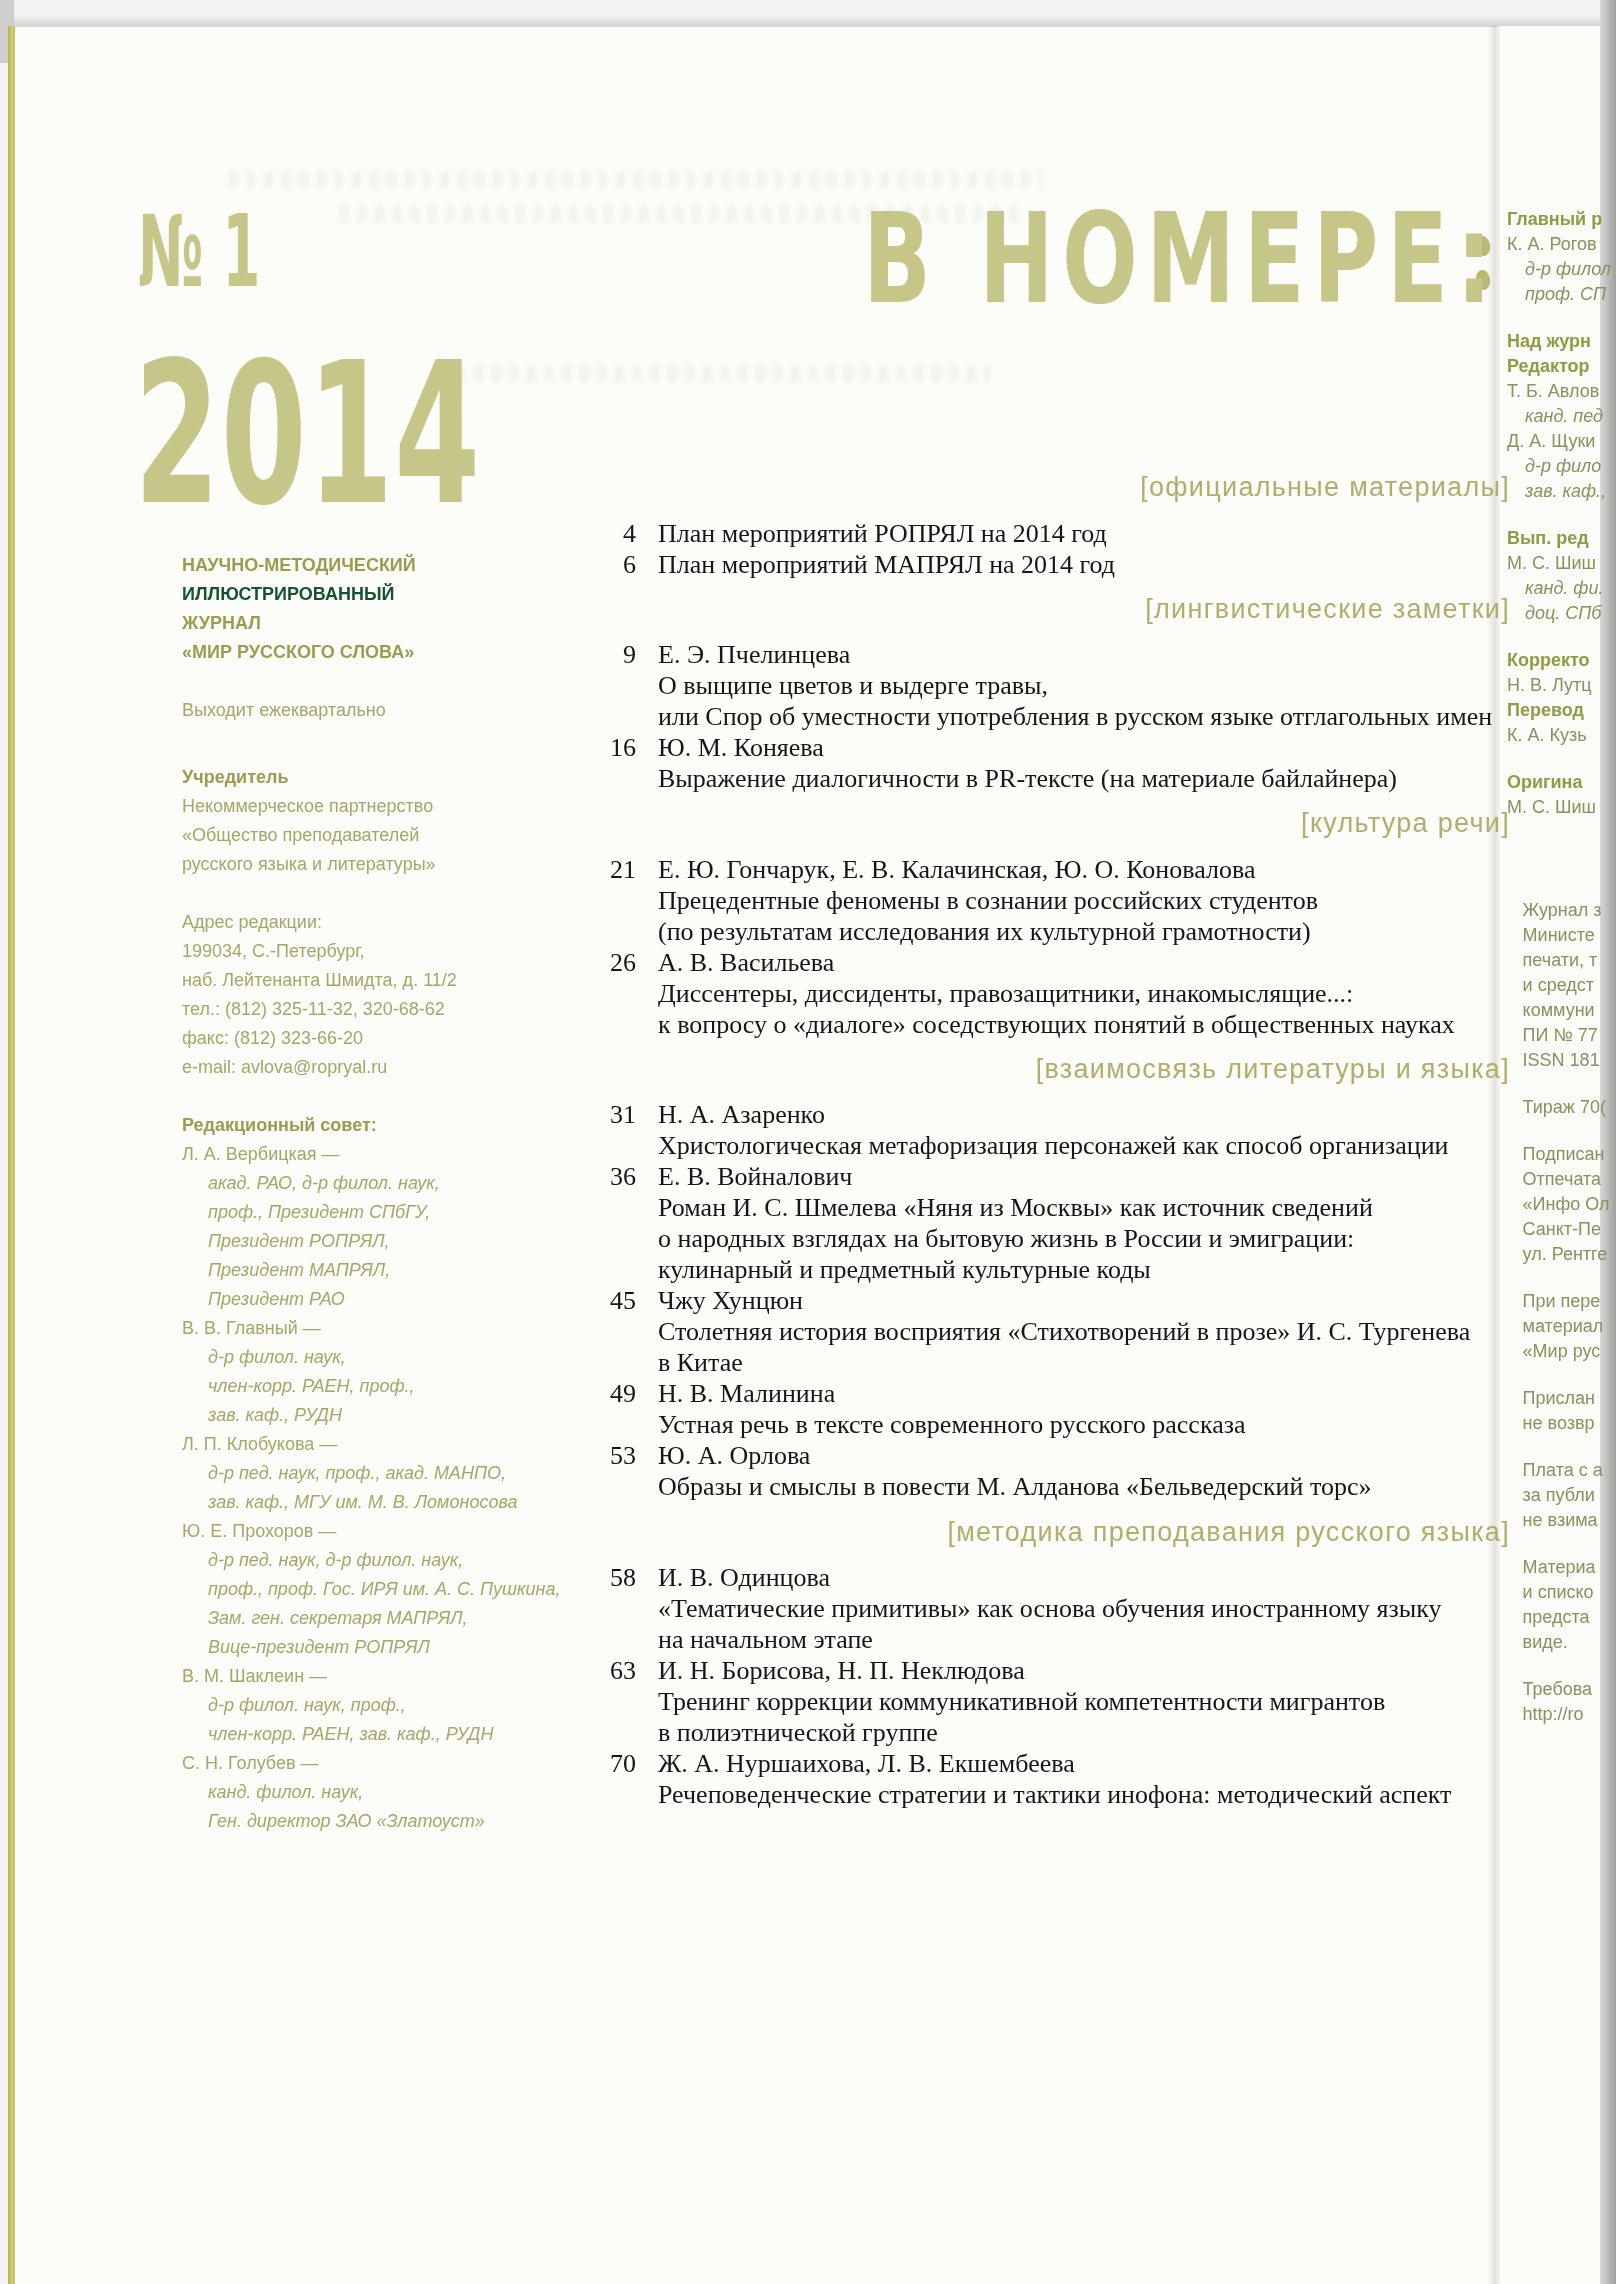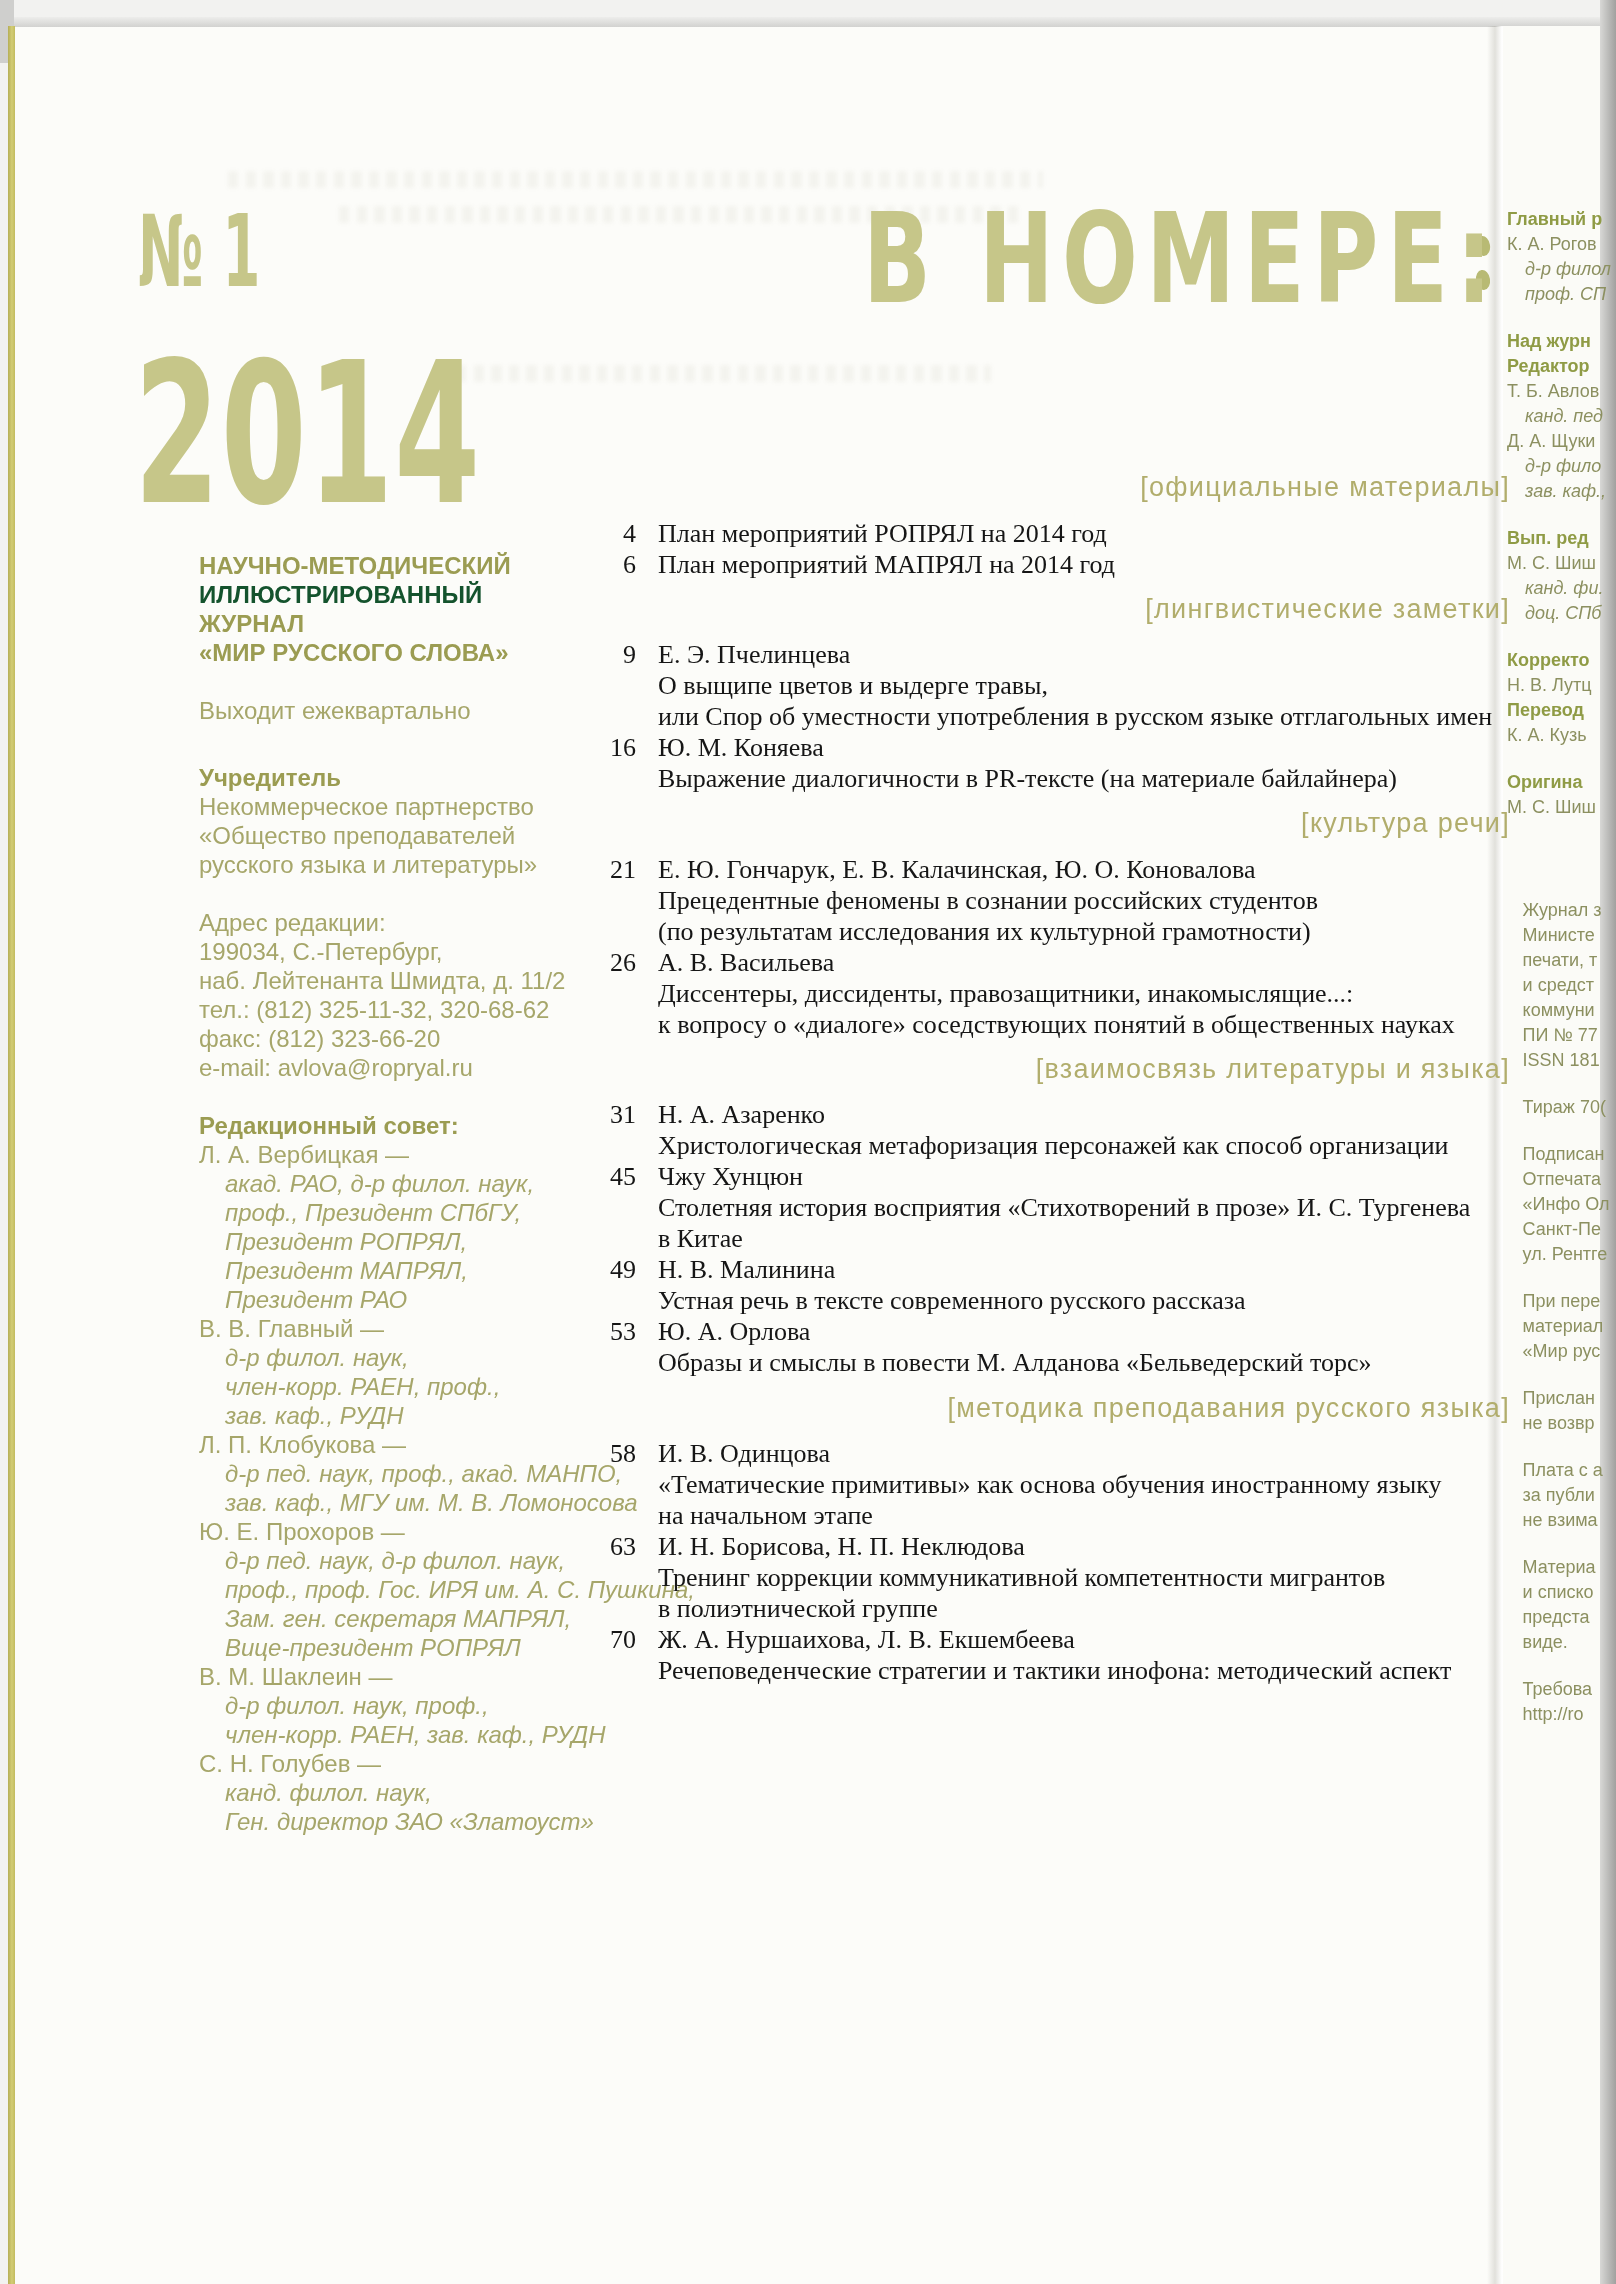--- a/index.html
+++ b/index.html
@@ -26,21 +26,21 @@
   .bleed3{left:456px;top:365px;width:535px;}
 
   .masthead{position:absolute;font-family:"DejaVu Sans",sans-serif;font-weight:bold;line-height:1;white-space:nowrap;}
   .issue-no{left:138px;top:202px;font-size:99px;}
   .issue-no .squeeze{display:inline-block;transform:scaleX(0.55);transform-origin:left;}
   .year{left:134px;top:336px;font-size:196px;}
   .year .squeeze{display:inline-block;transform:scaleX(0.63);transform-origin:left;letter-spacing:1.3px;}
   .in-issue{right:117px;top:197px;font-size:124px;}
   .in-issue .squeeze{display:inline-block;transform:scaleX(0.72);transform-origin:right;letter-spacing:11.7px;}
 
-  .left-col{position:absolute;left:199px;top:551px;width:365px;font-size:24px;line-height:29px;}
+  .left-col{position:absolute;left:182px;top:551px;width:365px;font-size:18px;line-height:29px;}
   .lc-block{margin-bottom:29px;}
   .lc-line{white-space:nowrap;}
   .lc-b{font-weight:bold;}
   .lc-i{font-style:italic;padding-left:26px;}
 
   .toc{position:absolute;left:603px;top:458px;width:907px;color:#161616;
        font-family:"Liberation Serif","DejaVu Serif",serif;font-size:26px;}
   .toc-header{line-height:31px;margin:14.3px 0;text-align:right;
        font-family:"Liberation Sans","DejaVu Sans",sans-serif;font-size:27px;letter-spacing:1.3px;}
   .toc-entry{position:relative;padding-left:55px;}
@@ -162,20 +162,27 @@
         <div class="toc-line">Диссентеры, диссиденты, правозащитники, инакомыслящие...:</div>
         <div class="toc-line">к вопросу о «диалоге» соседствующих понятий в общественных науках</div>
       </div>
       <div class="toc-header" style="color: rgb(177, 173, 108);">[взаимосвязь литературы и языка]</div>
       <div class="toc-entry">
         <div class="toc-num">31</div>
         <div class="toc-line">Н. А. Азаренко</div>
         <div class="toc-line">Христологическая метафоризация персонажей как способ организации</div>
       </div>
       <div class="toc-entry">
+        <div class="toc-num">36</div>
+        <div class="toc-line">Е. В. Войналович</div>
+        <div class="toc-line">Роман И. С. Шмелева «Няня из Москвы» как источник сведений</div>
+        <div class="toc-line">о народных взглядах на бытовую жизнь в России и эмиграции:</div>
+        <div class="toc-line">кулинарный и предметный культурные коды</div>
+      </div>
+      <div class="toc-entry">
         <div class="toc-num">45</div>
         <div class="toc-line">Чжу Хунцюн</div>
         <div class="toc-line">Столетняя история восприятия «Стихотворений в прозе» И. С. Тургенева</div>
         <div class="toc-line">в Китае</div>
       </div>
       <div class="toc-entry">
         <div class="toc-num">49</div>
         <div class="toc-line">Н. В. Малинина</div>
         <div class="toc-line">Устная речь в тексте современного русского рассказа</div>
       </div>

